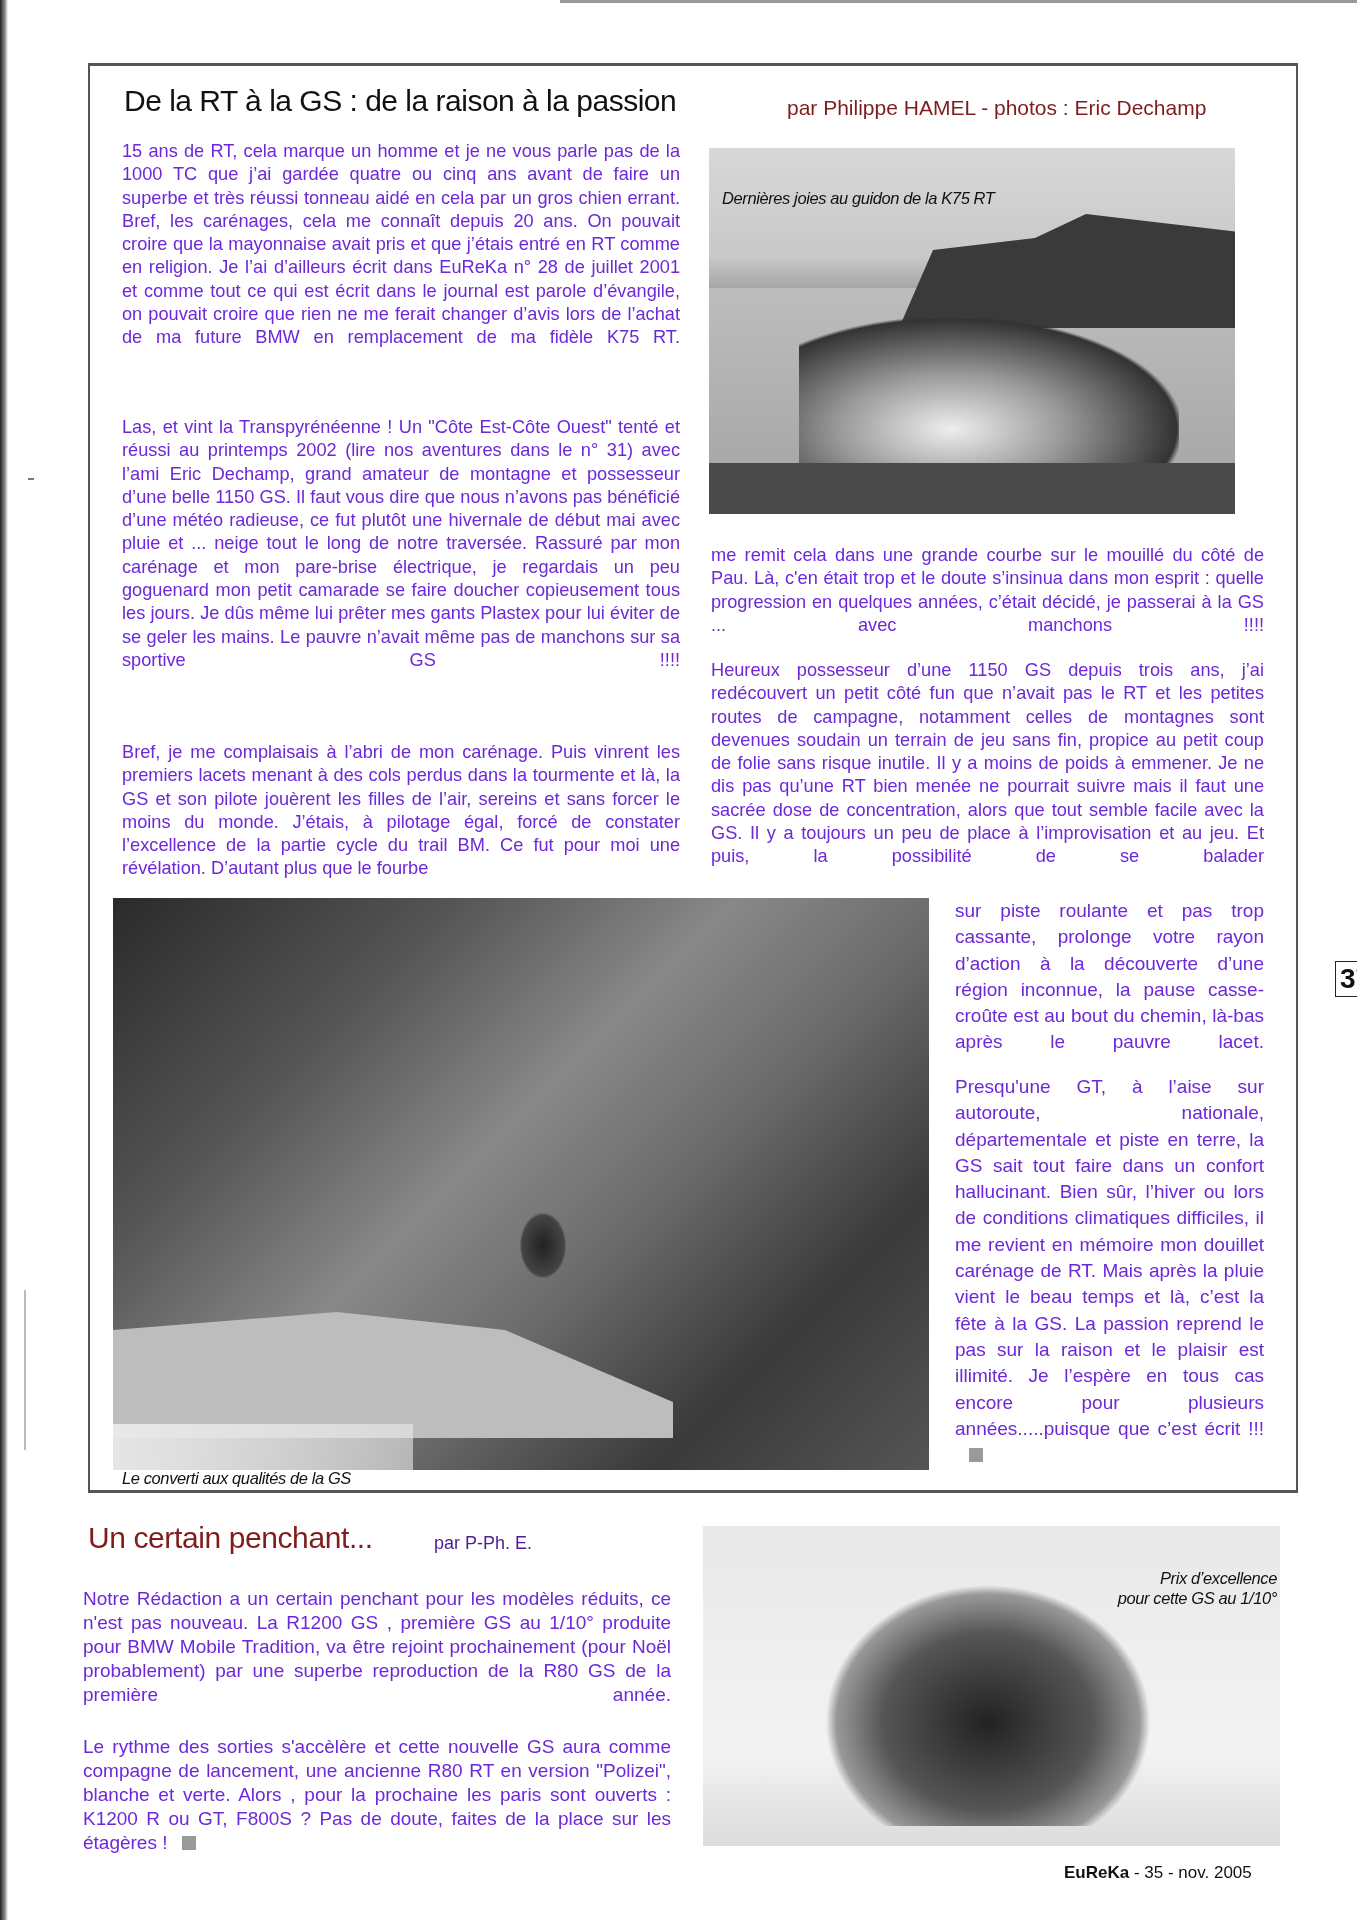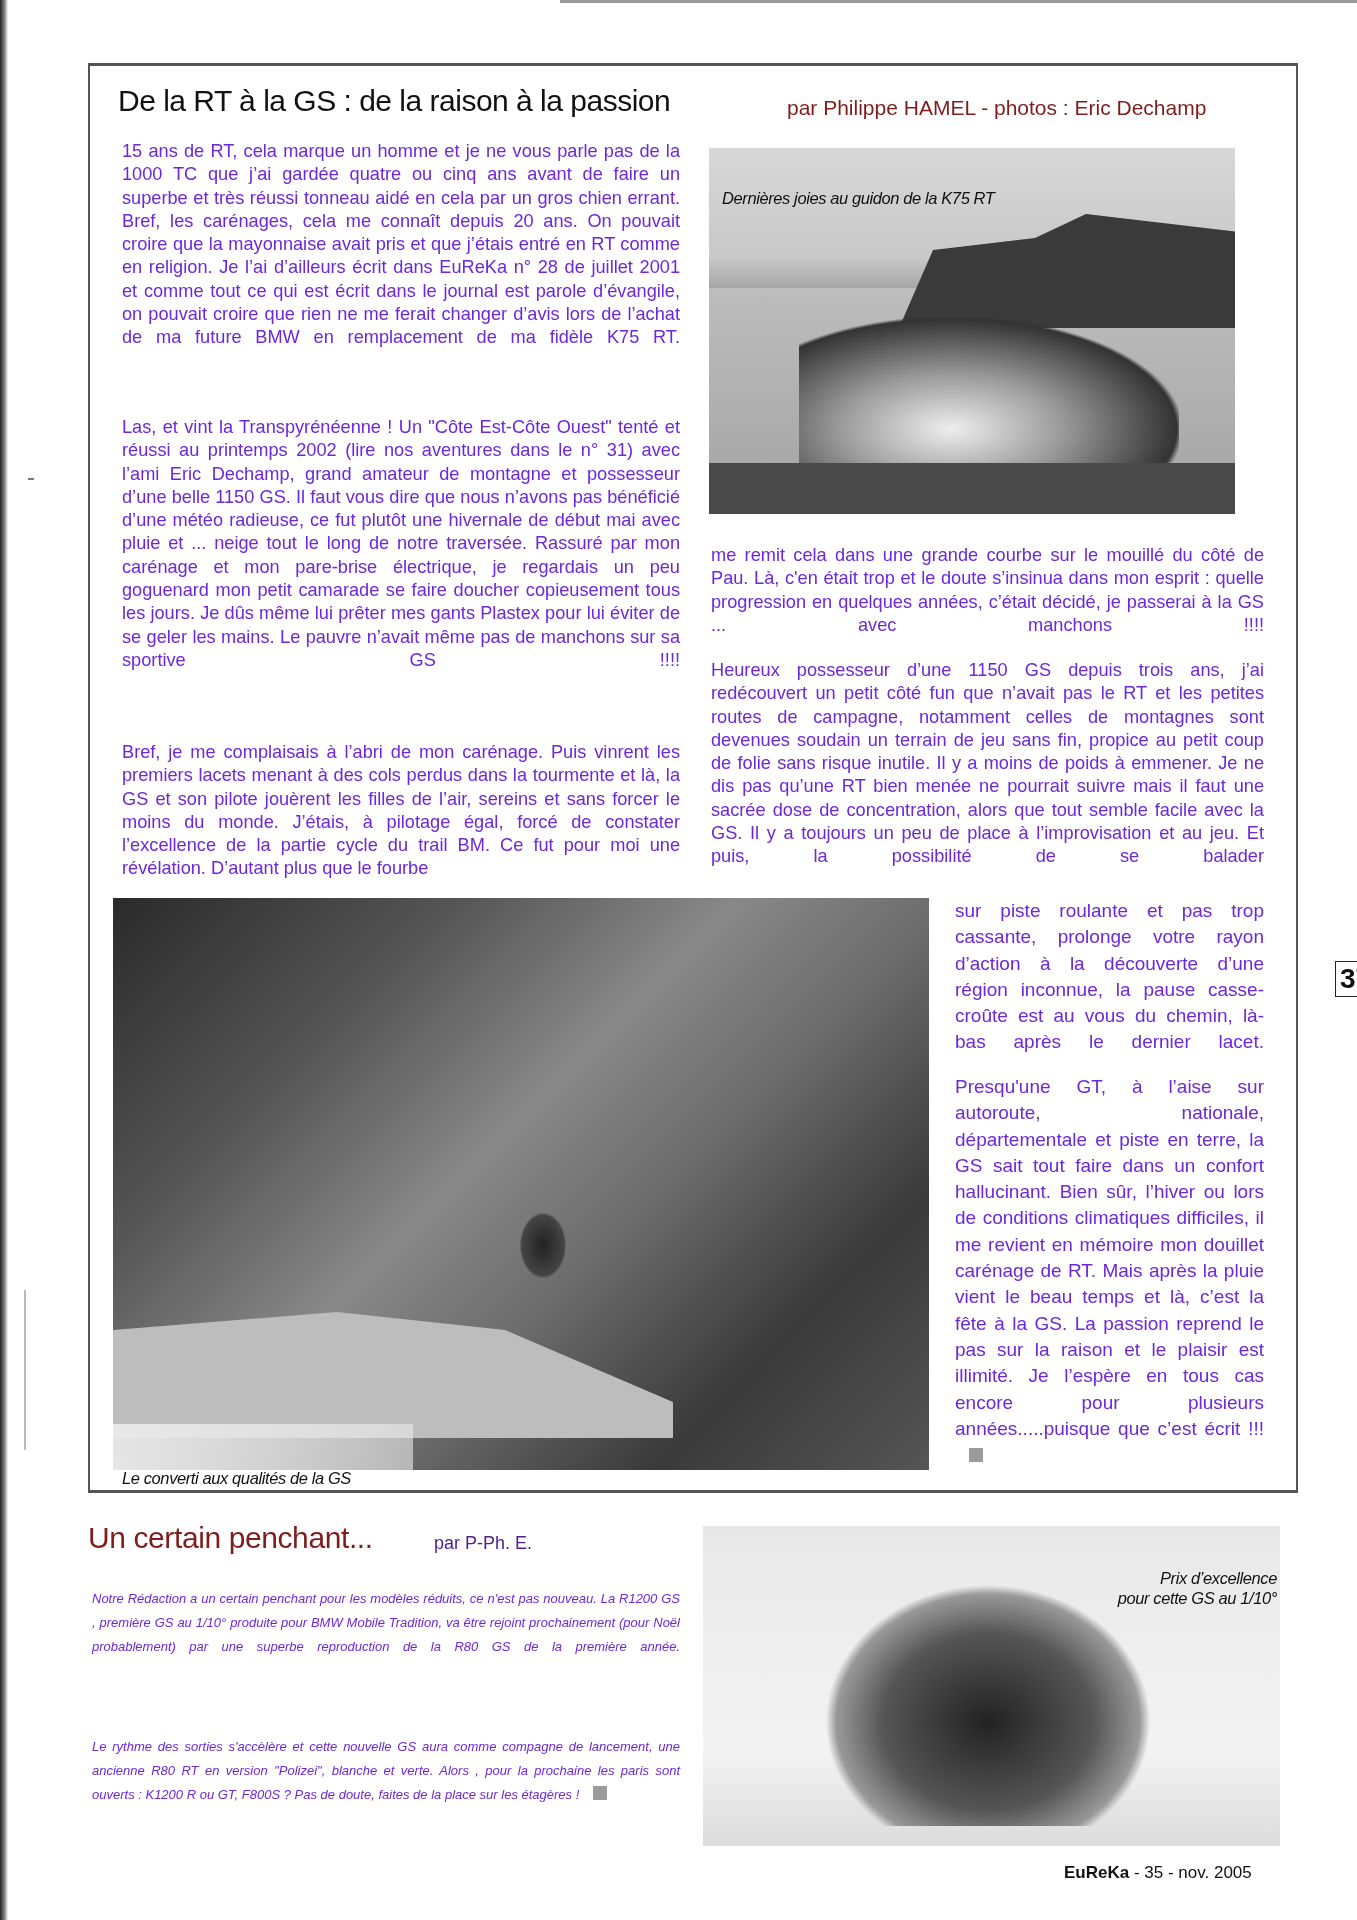--- a/index.html
+++ b/index.html
@@ -1,20 +1,20 @@
 <!DOCTYPE html>
 <html><head>
 <meta charset="utf-8">
 <style>
   html,body{margin:0;padding:0;background:#fff;}
   body{width:1357px;height:1920px;position:relative;overflow:hidden;font-family:"Liberation Sans",sans-serif;color:#1a1a1a;}
   .scan-edge{position:absolute;left:0;top:0;width:8px;height:1920px;background:linear-gradient(to right,#222,#888 60%,#fff);}
   .top-rule{position:absolute;left:560px;top:0;width:797px;height:3px;background:#999;}
   .frame{position:absolute;left:88px;top:63px;width:1210px;height:1430px;border:2px solid #555;border-top-width:3px;border-bottom-width:3px;box-sizing:border-box;}
-  .title{position:absolute;left:118px;top:84px;font-size:30px;letter-spacing:-0.5px;color:#111;white-space:nowrap;}
+  .title{position:absolute;left:124px;top:84px;font-size:30px;letter-spacing:-0.5px;color:#111;white-space:nowrap;}
   .byline{position:absolute;left:787px;top:96px;font-size:21px;color:#7f1d1d;white-space:nowrap;}
   .para{position:absolute;font-size:18.2px;line-height:23.3px;text-align:justify;color:#6d28d9;margin:4px;}
   .para::after{content:"";display:inline-block;width:100%;}
   .para.last::after{display:none;}
   .col-l{left:118px;width:558px;}
   .col-r{left:707px;width:553px;}
   .col-n{left:951px;width:309px;font-size:19px;line-height:26.3px;}
   .photo{position:absolute;overflow:hidden;}
   .photo1{left:709px;top:148px;width:526px;height:366px;background:linear-gradient(180deg,#d8d8d8 0%,#c8c8c8 30%,#8a8a8a 45%,#5a5a5a 60%,#7a7a7a 80%,#9a9a9a 100%);}
   .photo1 .cliff{position:absolute;left:190px;top:60px;width:340px;height:120px;background:#3a3a3a;clip-path:polygon(0 100%,10% 35%,40% 25%,55% 5%,100% 20%,100% 100%);}
@@ -27,21 +27,21 @@
   .photo2 .capbar{position:absolute;left:0;top:526px;width:300px;height:46px;background:linear-gradient(90deg,rgba(235,235,235,.95),rgba(235,235,235,.6));}
   .photo3{left:703px;top:1526px;width:577px;height:320px;background:linear-gradient(180deg,#e8e8e8,#f3f3f3 70%,#dcdcdc);}
   .photo3 .model{position:absolute;left:100px;top:40px;width:370px;height:260px;background:radial-gradient(ellipse at 50% 60%,#222 0%,#555 40%,#999 58%,transparent 62%);}
   .caption{position:absolute;font-style:italic;font-size:16.5px;color:#111;white-space:nowrap;letter-spacing:-0.4px;margin-top:32px;}
   .cap1{left:722px;top:157px;}
   .cap2{left:122px;top:1437px;font-style:italic;}
   .cap3{right:80px;top:1536px;text-align:right;line-height:20px;white-space:normal;width:230px;}
   .page-box{position:absolute;left:1335px;top:961px;width:40px;height:34px;border:1.5px solid #222;font-weight:bold;font-size:28px;line-height:34px;padding-left:4px;color:#111;}
   .sec2-title{position:absolute;left:88px;top:1521px;font-size:30px;letter-spacing:-0.4px;color:#7f1d1d;white-space:nowrap;}
   .sec2-by{position:absolute;left:434px;top:1533px;font-size:18px;color:#4c1d95;white-space:nowrap;}
-  .col-b{left:88px;width:588px;font-size:13px;line-height:24px;font-style:italic;}
+  .col-b{left:79px;width:588px;font-size:19px;line-height:24px;}
   .endmark{display:inline-block;width:14px;height:14px;background:#9a9a9a;margin-left:14px;vertical-align:-1px;}
   .footer{position:absolute;left:1064px;top:1863px;font-size:17px;color:#111;white-space:nowrap;text-align:right;}
   .footer b{font-weight:bold;}
   .margin-tick{position:absolute;background:#777;}
 </style>
 </head>
 <body>
 
 <div class="scan-edge"></div>
 <div class="top-rule"></div>
@@ -68,21 +68,21 @@
 <p class="para col-r" style="top:540px;">me remit cela dans une grande courbe sur le mouillé du côté de Pau. Là, c'en était trop et le doute s’insinua dans mon esprit : quelle progression en quelques années, c’était décidé, je passerai à la GS ... avec manchons !!!!</p>
 <p class="para col-r" style="top:655px;">Heureux possesseur d’une 1150 GS depuis trois ans, j’ai redécouvert un petit côté fun que n’avait pas le RT et les petites routes de campagne, notamment celles de montagnes sont devenues soudain un terrain de jeu sans fin, propice au petit coup de folie sans risque inutile. Il y a moins de poids à emmener. Je ne dis pas qu’une RT bien menée ne pourrait suivre mais il faut une sacrée dose de concentration, alors que tout semble facile avec la GS. Il y a toujours un peu de place à l’improvisation et au jeu. Et puis, la possibilité de se balader</p>
 
 <div class="photo photo2">
   <div class="road"></div>
   <div class="rider"></div>
   <div class="capbar"></div>
 </div>
 <div class="caption cap2">Le converti aux qualités de la GS</div>
 
-<p class="para col-n" style="top:894px;">sur piste roulante et pas trop cassante, prolonge votre rayon d’action à la découverte d’une région inconnue, la pause casse-croûte est au vous du chemin, là-bas après le dernier lacet.</p>
+<p class="para col-n" style="top:894px;">sur piste roulante et pas trop cassante, prolonge votre rayon d’action à la découverte d’une région inconnue, la pause casse-croûte est au bout du chemin, là-bas après le pauvre lacet.</p>
 <p class="para col-n last" style="top:1070px;"><span>Presqu'une GT, à l’aise sur autoroute, nationale, départementale et piste en terre, la GS sait tout faire dans un confort hallucinant. Bien sûr, l’hiver ou lors de conditions climatiques difficiles, il me revient en mémoire mon douillet carénage de RT. Mais après la pluie vient le beau temps et là, c’est la fête à la GS. La passion reprend le pas sur la raison et le plaisir est illimité. Je l’espère en tous cas encore pour plusieurs années.....puisque que c’est écrit !!!</span><span class="endmark"></span></p>
 
 <div class="page-box">37</div>
 
 <div class="sec2-title">Un certain penchant...</div>
 <div class="sec2-by">par P-Ph. E.</div>
 
 <p class="para col-b" style="top:1583px;">Notre Rédaction a un certain penchant pour les modèles réduits, ce n'est pas nouveau. La R1200 GS , première GS au 1/10° produite pour BMW Mobile Tradition,  va être rejoint prochainement (pour Noël probablement) par une superbe reproduction de la R80 GS de la première année.</p>
 <p class="para col-b last" style="top:1731px;"><span>Le rythme des sorties s'accèlère et cette nouvelle GS aura comme compagne de lancement, une ancienne R80 RT en version "Polizei", blanche et verte. Alors , pour la prochaine les paris sont ouverts : K1200 R ou GT, F800S ? Pas de doute, faites de la place sur les étagères !</span><span class="endmark"></span></p>
 

